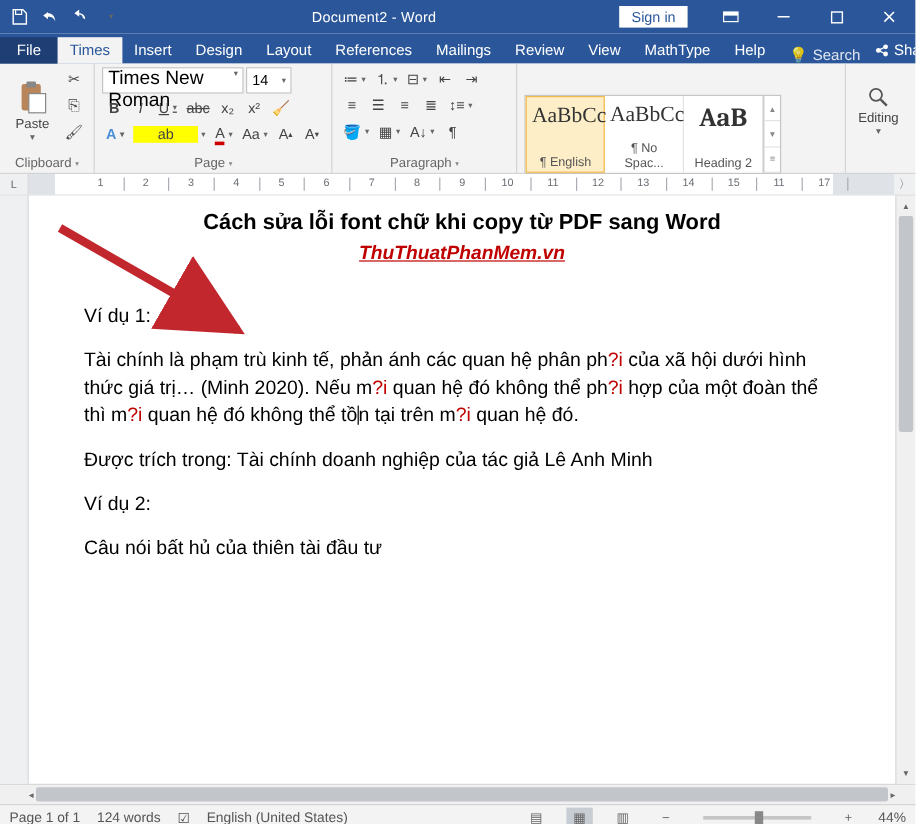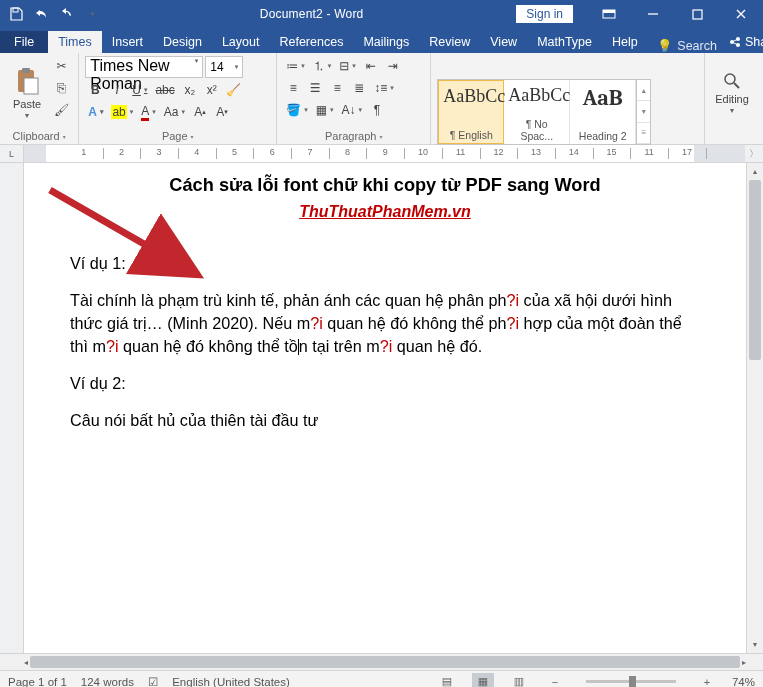--- a/index.html
+++ b/index.html
@@ -176,21 +176,21 @@
         <div class="sbtn" style="font-style:italic">I</div>
         <div class="sbtn dd" style="text-decoration:underline">U</div>
         <div class="sbtn strike">abc</div>
         <div class="sbtn">x₂</div>
         <div class="sbtn">x²</div>
         <div class="sbtn">🧹</div>
       </div>
       <div class="row">
         <div class="sbtn dd" style="color:#4a90d9;font-weight:bold">A</div>
         <div class="sbtn dd">
-            <span style="background:#ff0;padding:0 1px">ab</span>
+            <span style="background:#ff0;padding:0 20px">ab</span>
           </div>
         <div class="sbtn dd">
             <span style="border-bottom:3px solid #c00">A</span>
           </div>
         <div class="sbtn dd">Aa</div>
         <div class="sbtn">A<sup style="font-size:7px">▴</sup></div>
         <div class="sbtn">A<sup style="font-size:7px">▾</sup></div>
       </div>
     </div>
     <div class="group-label">Page</div>
@@ -305,20 +305,21 @@
   <div class="ruler-close">〉</div>
 </div>
 
 <div class="docarea">
   <div class="ruler-v"></div>
   <div class="page">
     <h2>Cách sửa lỗi font chữ khi copy từ PDF sang Word</h2>
     <div class="subtitle">ThuThuatPhanMem.vn</div>
     <p>Ví dụ 1:</p>
     <p><span>Tài chính là phạm trù kinh tế, phản ánh các quan hệ phân ph</span><span class="err">?i</span><span> của xã hội dưới hình thức giá trị… (Minh 2020). Nếu m</span><span class="err">?i</span><span> quan hệ đó không thể ph</span><span class="err">?i</span><span> hợp của một đoàn thể thì m</span><span class="err">?i</span><span> quan hệ đó không thể tồ</span><span class="cursor"></span><span>n tại trên m</span><span class="err">?i</span><span> quan hệ đó.</span></p>
+    <p>Được trích trong: Tài chính doanh nghiệp của tác giả Lê Anh Minh</p>
     <p>Ví dụ 2:</p>
     <p>Câu nói bất hủ của thiên tài đầu tư</p>
   </div>
   <div class="scroll-v">
     <div class="sv-btn">▴</div>
     <div class="sv-track">
         <div class="sv-thumb"></div>
       </div>
     <div class="sv-btn">▾</div>
   </div>
@@ -339,21 +340,21 @@
   <span>English (United States)</span>
   <span class="spacer"></span>
   <div class="viewbtn">▤</div>
   <div class="viewbtn active">▦</div>
   <div class="viewbtn">▥</div>
   <div class="viewbtn">−</div>
   <div class="zoom-slider">
       <div class="zoom-thumb"></div>
     </div>
   <div class="viewbtn">+</div>
-  <span>74%</span>
+  <span>44%</span>
 </div>
 
 <svg class="arrow" width="200" height="140">
   <defs>
       <marker id="ah" markerWidth="12" markerHeight="12" refX="9" refY="5" orient="auto">
         <path d="M0 0L10 5L0 10z" fill="#c1272d"></path>
       </marker>
     </defs>
   <line x1="10" y1="10" x2="158" y2="95" stroke="#c1272d" stroke-width="7" marker-end="url(#ah)"></line>
 </svg>

